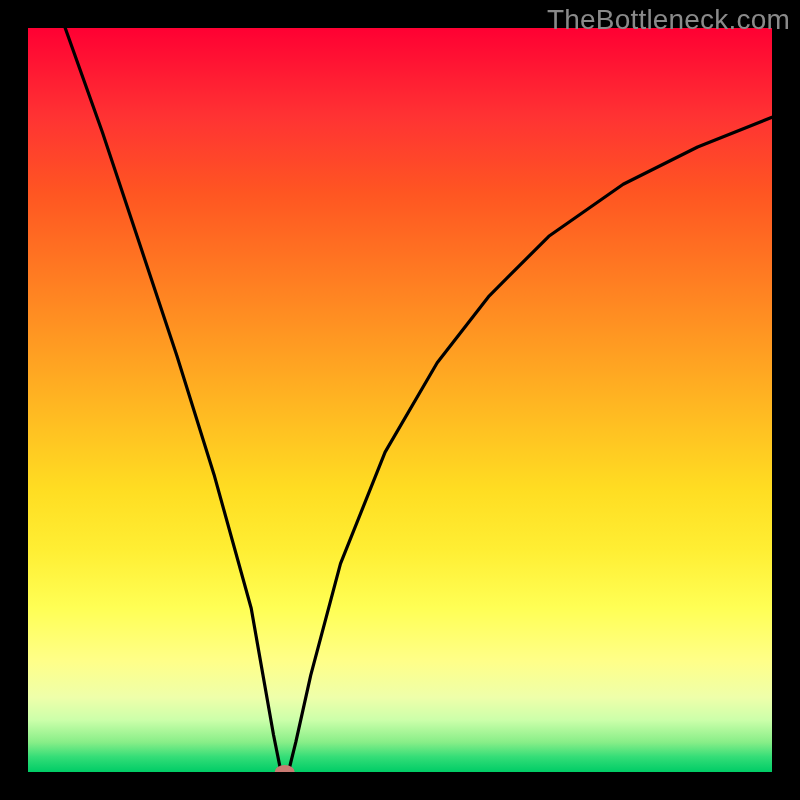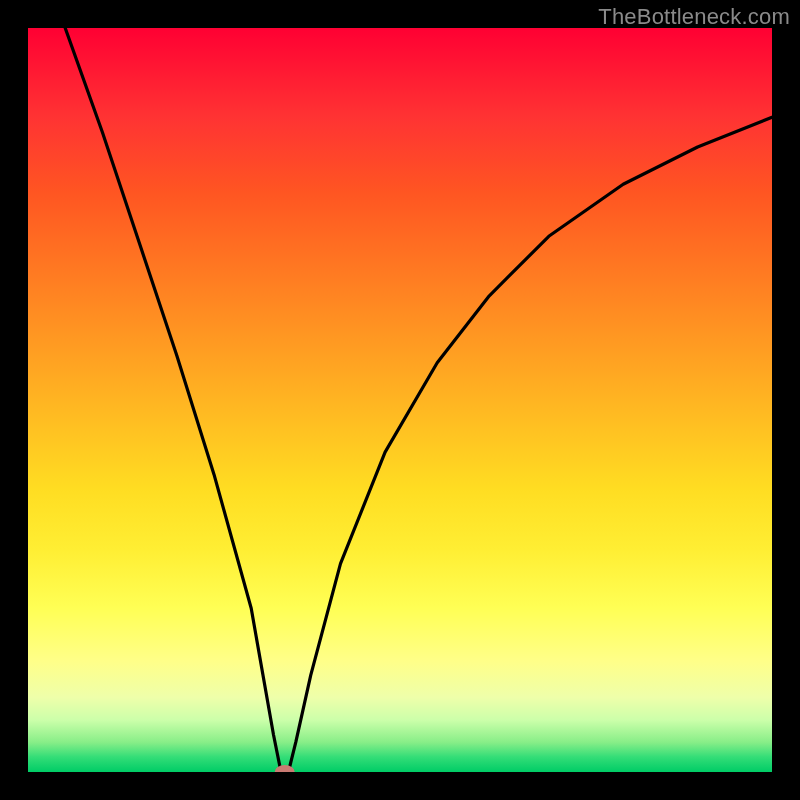--- a/index.html
+++ b/index.html
@@ -64,21 +64,21 @@
   }
   .marker {
     fill: #c97a72;
     stroke: none;
   }
   .watermark {
     position: absolute;
     top: 4px;
     right: 10px;
     font-family: Arial, Helvetica, sans-serif;
-    font-size: 22px;
+    font-size: 28px;
     color: #8a8a8a;
     letter-spacing: 0.2px;
   }
 </style>
 </head>
 <body>
 
 <div class="frame">
   <div class="plot-area">
     <div class="gradient"></div>

